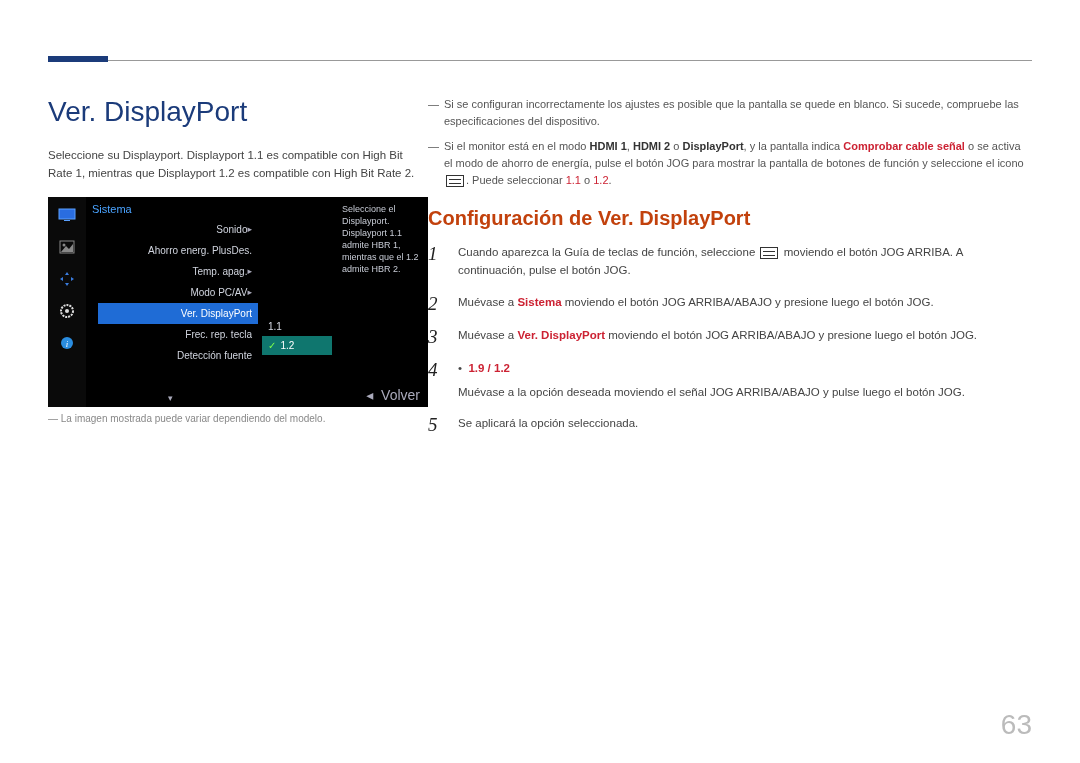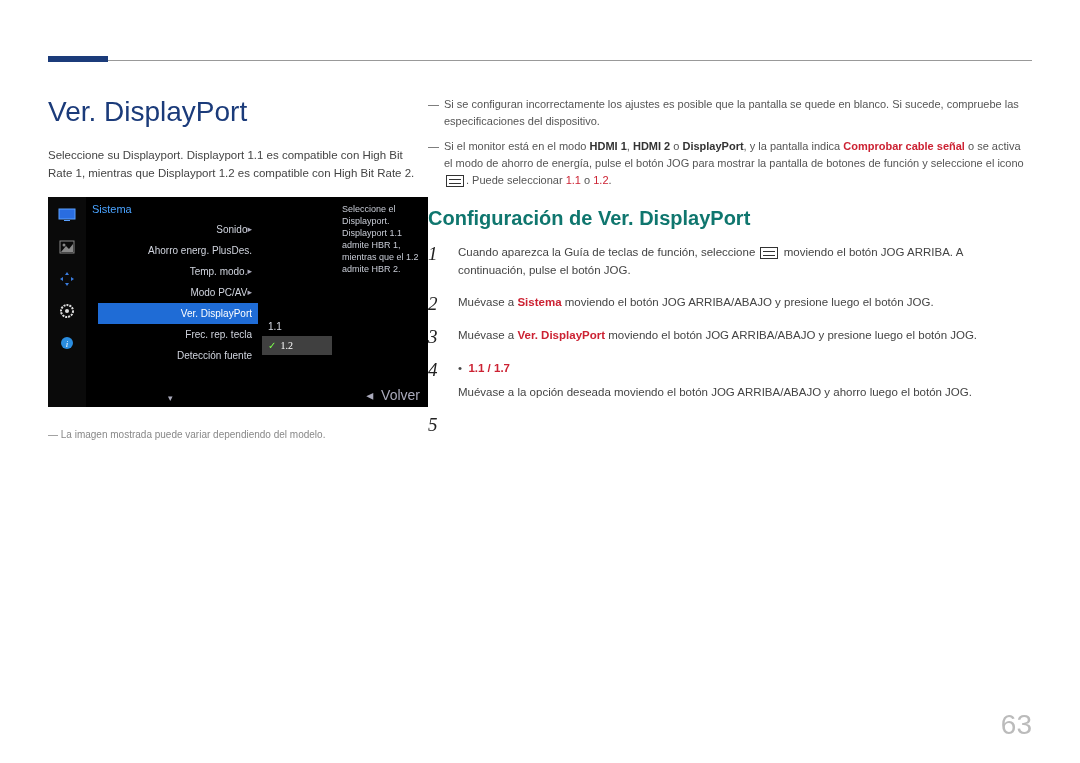--- a/index.html
+++ b/index.html
@@ -43,21 +43,21 @@
   }
   .intro {
     font-size: 11.5px;
     line-height: 1.6;
     color: #444;
     margin-bottom: 14px;
   }
   .note-small {
     font-size: 10px;
     color: #888;
-    margin-top: 22px;
+    margin-top: 6px;
   }
   .dash-note {
     font-size: 11px;
     line-height: 1.55;
     color: #555;
     display: flex;
     margin-bottom: 8px;
   }
   .dash-note .dash { flex-shrink: 0; width: 16px; }
   .hl-bold { font-weight: 700; color: #333; }
@@ -109,23 +109,22 @@
   .osd-sub {
     position: absolute;
     left: 214px; top: 120px;
     width: 70px;
   }
   .osd-sub-row {
     padding: 4px 6px;
     font-size: 10px;
   }
   .osd-sub-row.active {
-    background: #404040;
+    background: #0f766e;
     color: #fff;
-    font-family: Liberation Serif, serif;
   }
   .osd-help {
     position: absolute;
     right: 6px; top: 6px;
     width: 80px;
     font-size: 9px;
     line-height: 1.35;
     color: #c8ccd6;
   }
   .osd-footer {
@@ -139,21 +138,21 @@
     bottom: 4px;
     left: 120px;
     color:#aab;
     font-size:9px;
   }
   .caret { font-size: 9px; color:#aab; }
   .check { color:#7cff4c; margin-right:4px; }
   h2.subheading {
     font-size: 20px;
     font-weight: 700;
-    color: #0f766e;
+    color: #c2410c;
     margin: 18px 0 14px 0;
   }
   .step {
     display: flex;
     gap: 12px;
     margin-bottom: 14px;
   }
   .step-num {
     font-family: Georgia, "Times New Roman", serif;
     font-style: italic;
@@ -245,21 +244,21 @@
       <div class="osd-list">
         <div class="osd-row">
             <span>Sonido</span>
             <span class="caret">▸</span>
           </div>
         <div class="osd-row">
             <span>Ahorro energ. Plus</span>
             <span>Des.</span>
           </div>
         <div class="osd-row">
-            <span>Temp. modo.</span>
+            <span>Temp. apag.</span>
             <span class="caret">▸</span>
           </div>
         <div class="osd-row">
             <span>Modo PC/AV</span>
             <span class="caret">▸</span>
           </div>
         <div class="osd-row selected">
             <span>Ver. DisplayPort</span>
           </div>
         <div class="osd-row">
@@ -303,23 +302,24 @@
       <div class="step-num">2</div>
       <div class="step-body"><span>Muévase a </span><span class="hl-red">Sistema</span><span> moviendo el botón JOG ARRIBA/ABAJO y presione luego el botón JOG.</span></div>
     </div>
     <div class="step">
       <div class="step-num">3</div>
       <div class="step-body"><span>Muévase a </span><span class="hl-red">Ver. DisplayPort</span><span> moviendo el botón JOG ARRIBA/ABAJO y presione luego el botón JOG.</span></div>
     </div>
     <div class="step">
       <div class="step-num">4</div>
       <div class="step-body">
-        <div class="bullet-line">•&nbsp;&nbsp;<span class="hl-red">1.1 / 1.7</span></div>
-        <div>Muévase a la opción deseada moviendo el botón JOG ARRIBA/ABAJO y ahorro luego el botón JOG.</div>
+        <div class="bullet-line">•&nbsp;&nbsp;<span class="hl-red">1.9 / 1.2</span></div>
+        <div>Muévase a la opción deseada moviendo el señal JOG ARRIBA/ABAJO y pulse luego el botón JOG.</div>
       </div>
     </div>
     <div class="step">
       <div class="step-num">5</div>
+      <div class="step-body">Se aplicará la opción seleccionada.</div>
     </div>
   </div>
 </div>
 
 <div class="page-num">63</div>
 
 </body></html>

